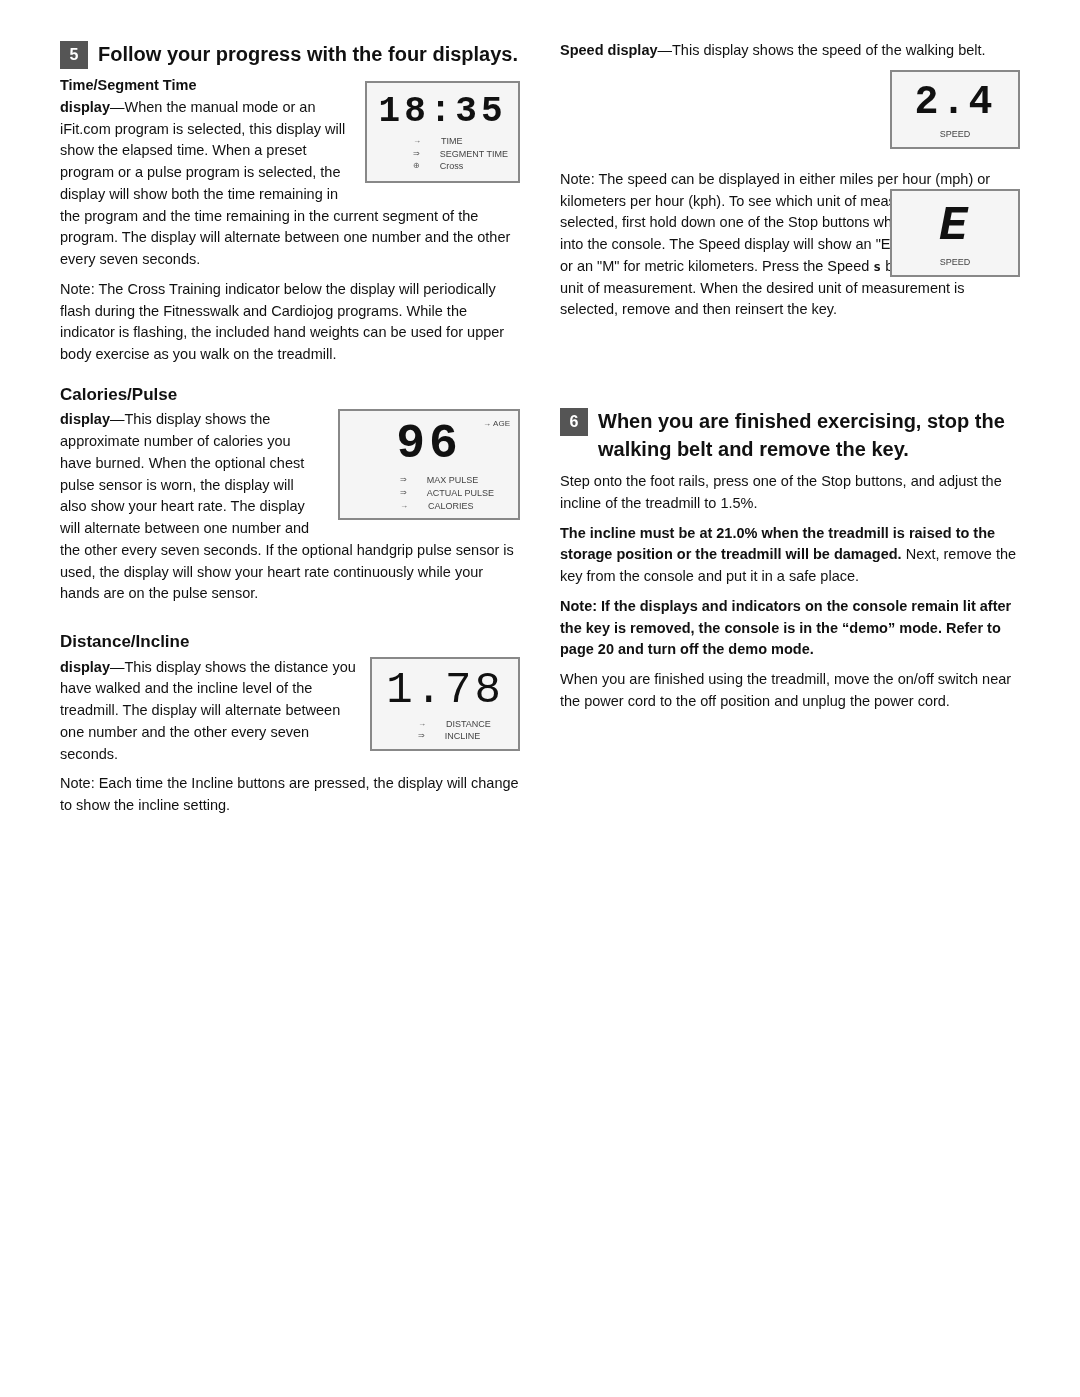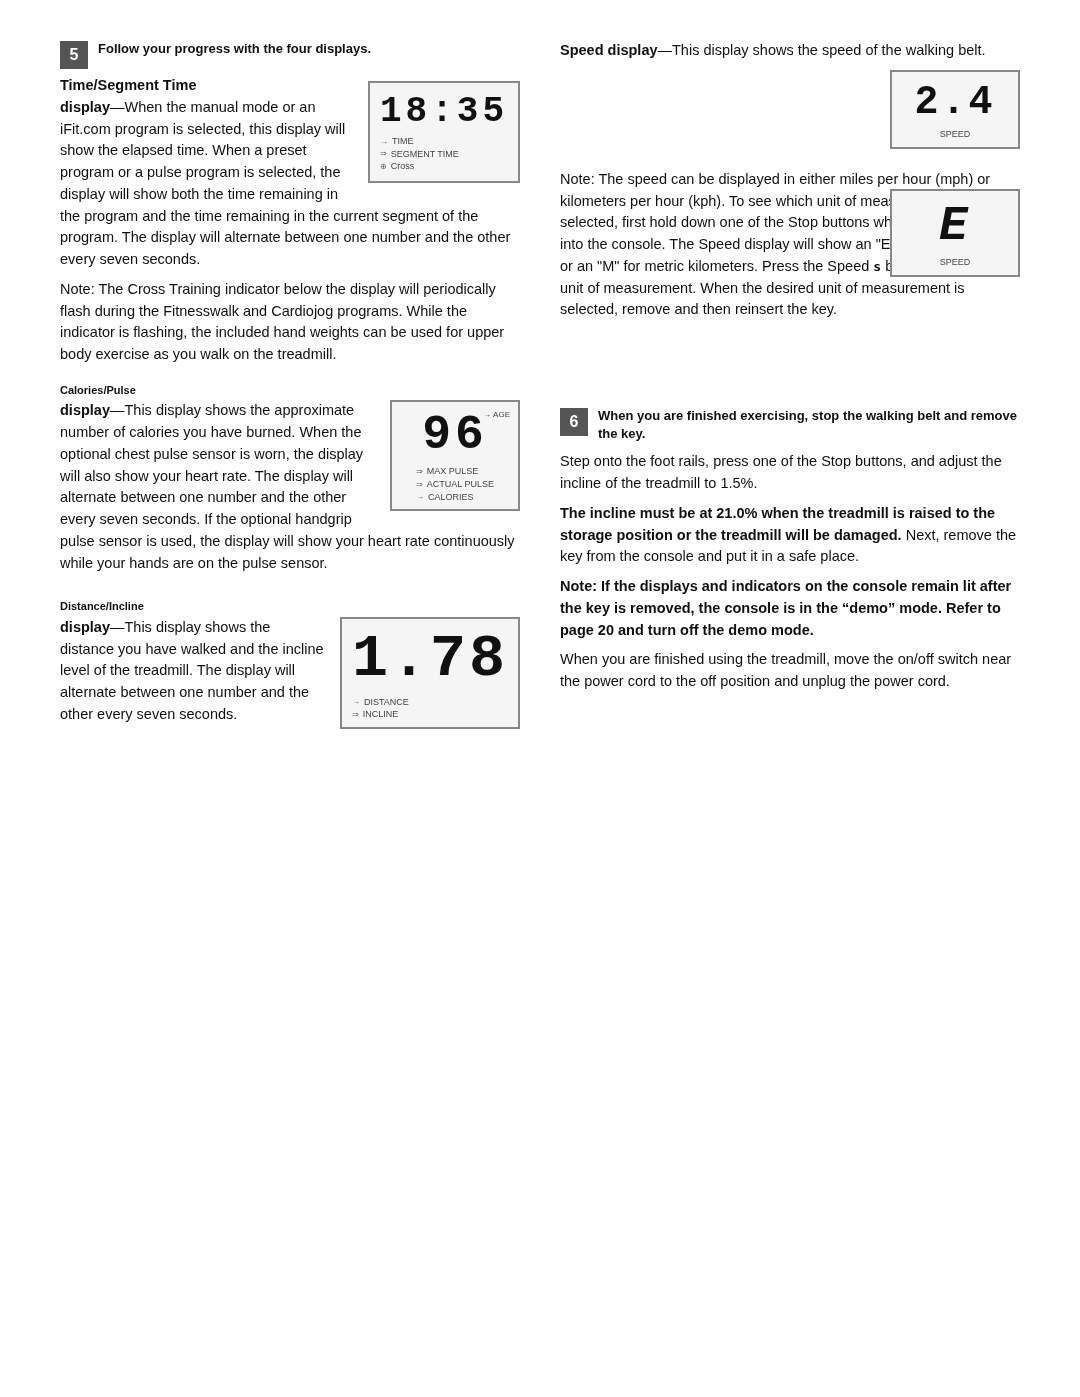--- a/index.html
+++ b/index.html
@@ -45,21 +45,21 @@
       height: 28px;
       background: #555;
       color: #fff;
       font-weight: bold;
       font-size: 16px;
       flex-shrink: 0;
       margin-top: 1px;
     }
     .step-title {
       font-weight: bold;
-      font-size: 13px;
+      font-size: 20px;
       line-height: 1.4;
     }
 
     
     .display-box {
       border: 2px solid #888;
       background: #f5f5f5;
       padding: 8px 10px;
       margin: 6px 0 6px 0;
       display: inline-block;
@@ -75,25 +75,25 @@
       text-align: center;
       margin-bottom: 4px;
     }
     .display-labels {
       display: flex;
       flex-direction: column;
       gap: 1px;
     }
     .display-label-row {
       display: flex;
-      align-items: center;
-      gap: 4px;
+      gap: 20px;
       font-size: 9px;
       color: #444;
       line-height: 1.3;
+      margin-left: 36px;
     }
     .label-arrow {
       font-size: 8px;
       color: #555;
     }
     .label-arrow-right::before { content: '→'; }
     .label-arrow-left::before { content: '⇒'; }
 
     
     .display-float-right {
@@ -102,21 +102,21 @@
     }
     .clearfix::after {
       content: '';
       display: block;
       clear: both;
     }
 
     
     .section-heading {
       font-weight: bold;
-      font-size: 11px;
+      font-size: 17px;
       margin-top: 16px;
       margin-bottom: 2px;
     }
 
     p {
       line-height: 1.5;
       margin-bottom: 8px;
       font-size: 14.5px;
     }
 
@@ -194,22 +194,22 @@
     
     .dist-display-box {
       border: 2px solid #888;
       background: #f5f5f5;
       padding: 6px 10px;
       display: inline-block;
       min-width: 150px;
     }
     .dist-number {
       font-family: 'Courier New', monospace;
-      font-size: 60px;
-      font-weight: bold;
+      font-size: 44px;
+      font-weight: normal;
       letter-spacing: 3px;
       color: #111;
       display: block;
       text-align: center;
       margin-bottom: 4px;
     }
 
     .inline-code {
       font-family: monospace;
       font-size: 13px;
@@ -310,20 +310,21 @@
                 <span>INCLINE</span>
               </div>
             </div>
           </div>
         </div>
 
         <p>
           <span class="bold">display</span><span>—</span><span>This display shows the distance you have walked and the incline level of the treadmill. The display will alternate between one number and the other every seven seconds.</span>
         </p>
 
+        <p>Note: Each time the Incline buttons are pressed, the display will change to show the incline setting.</p>
       </div>
 
     </div>
 
     <div class="col-right">
 
       <div>
         <p>
           <span class="bold">Speed display</span><span>—</span><span>This display shows the speed of the walking belt.</span>
         </p>

